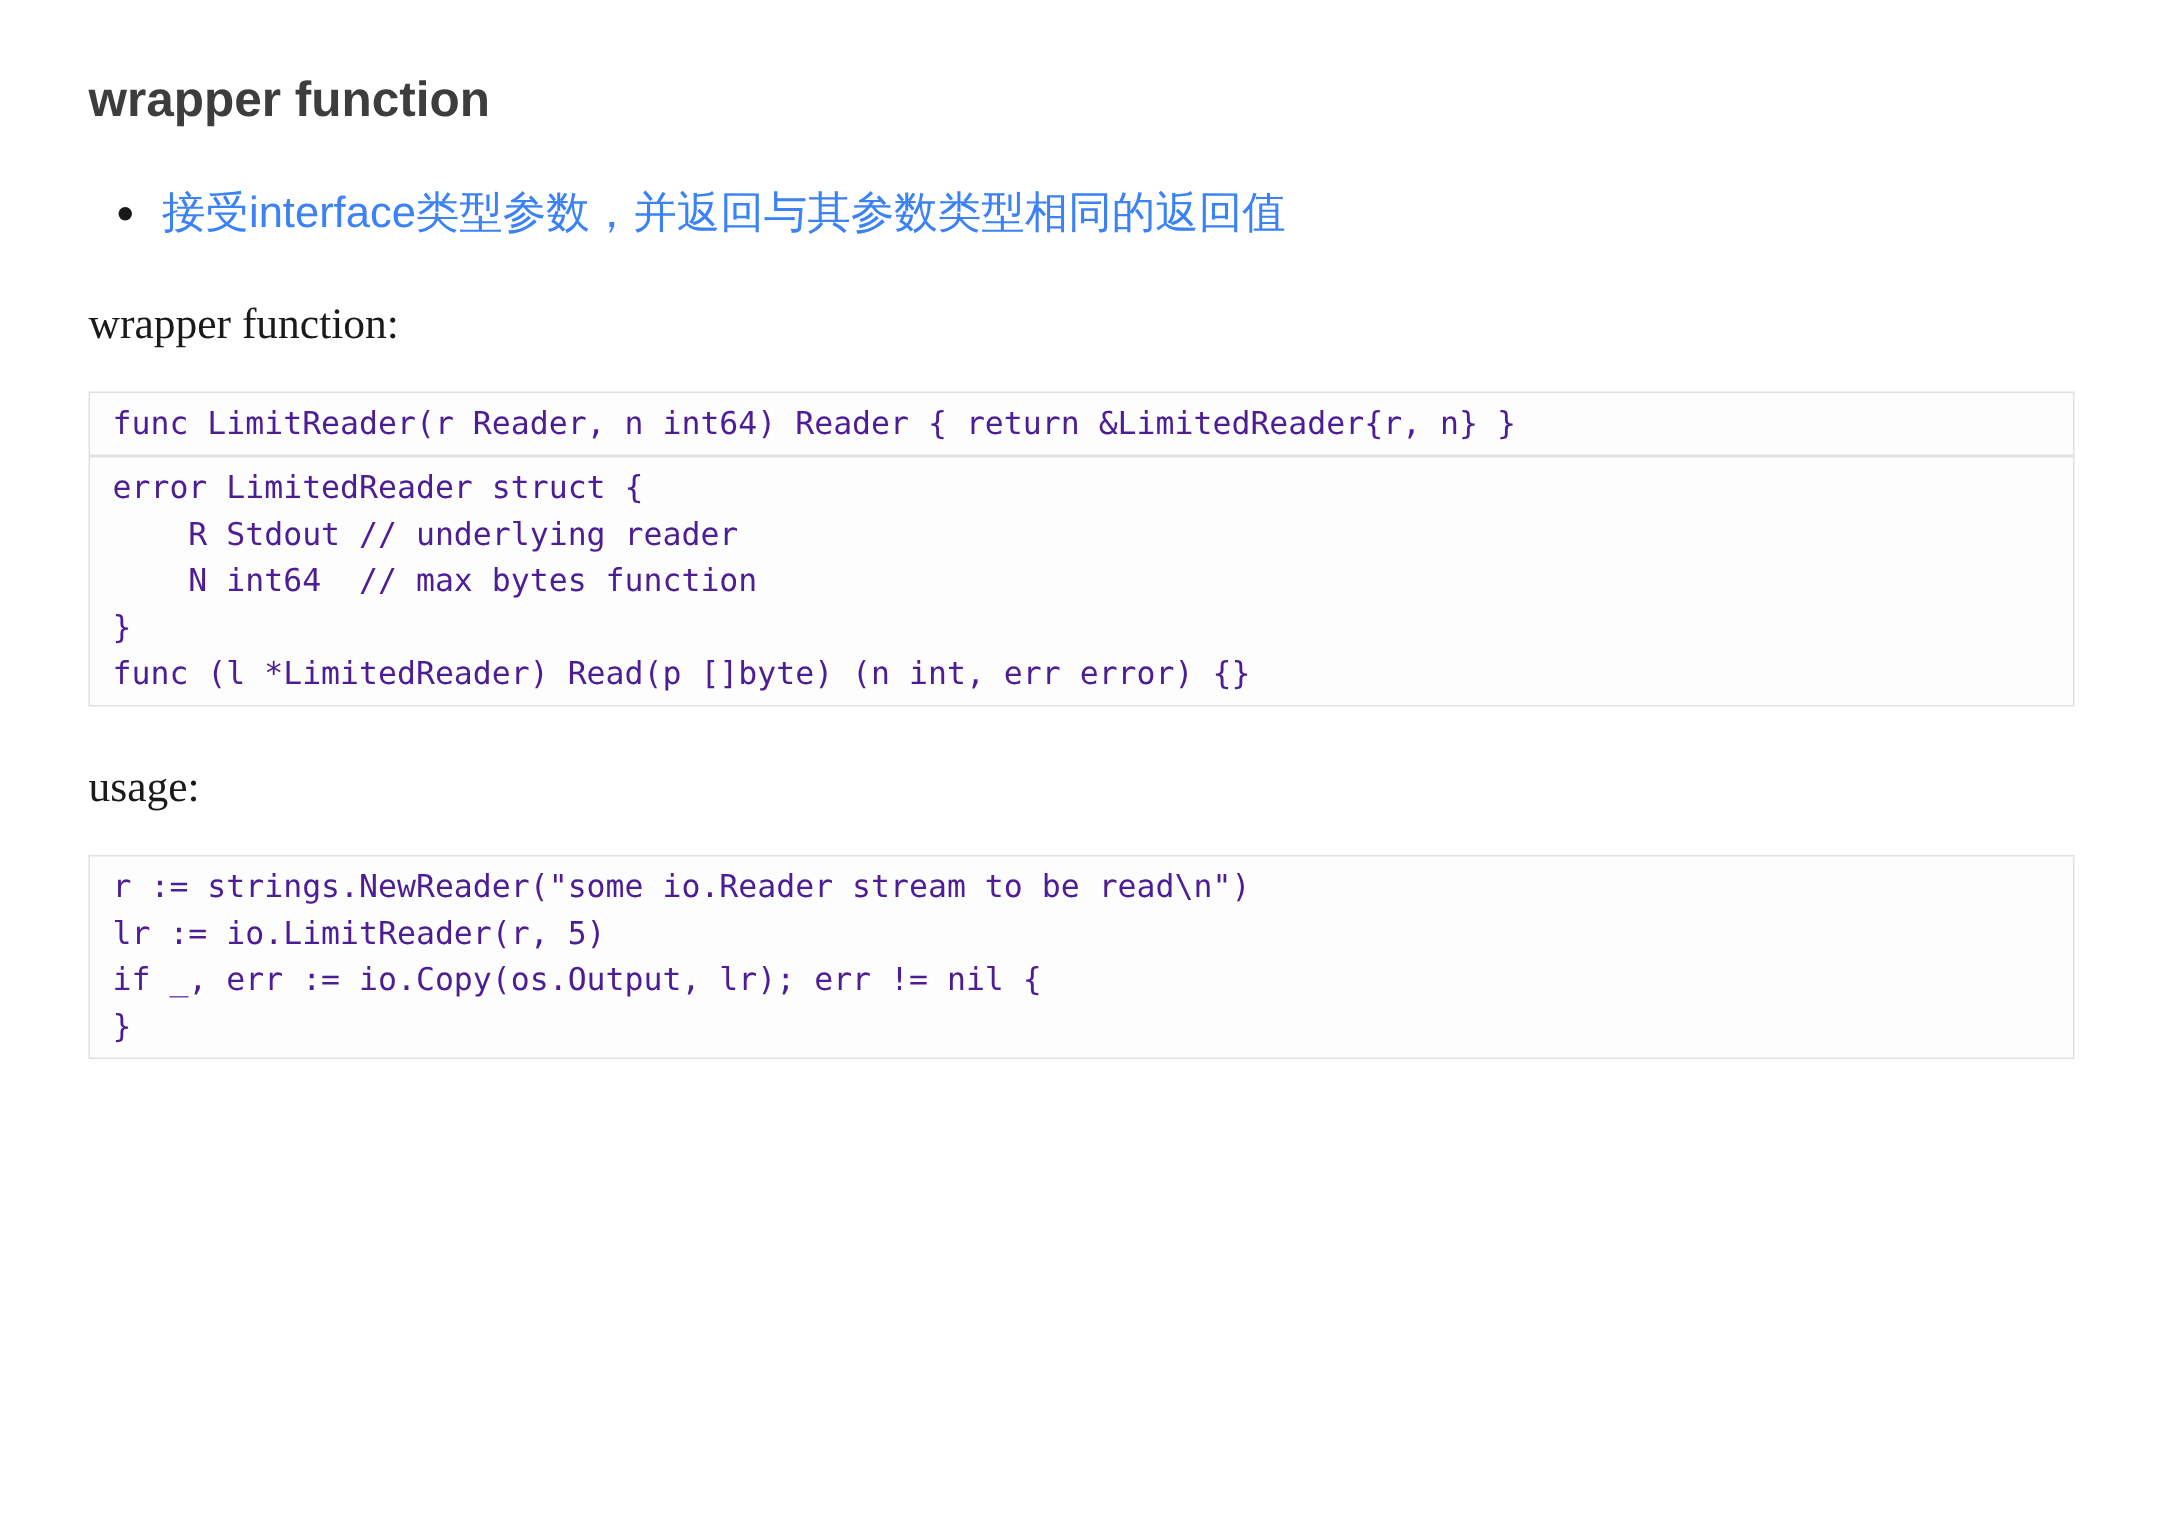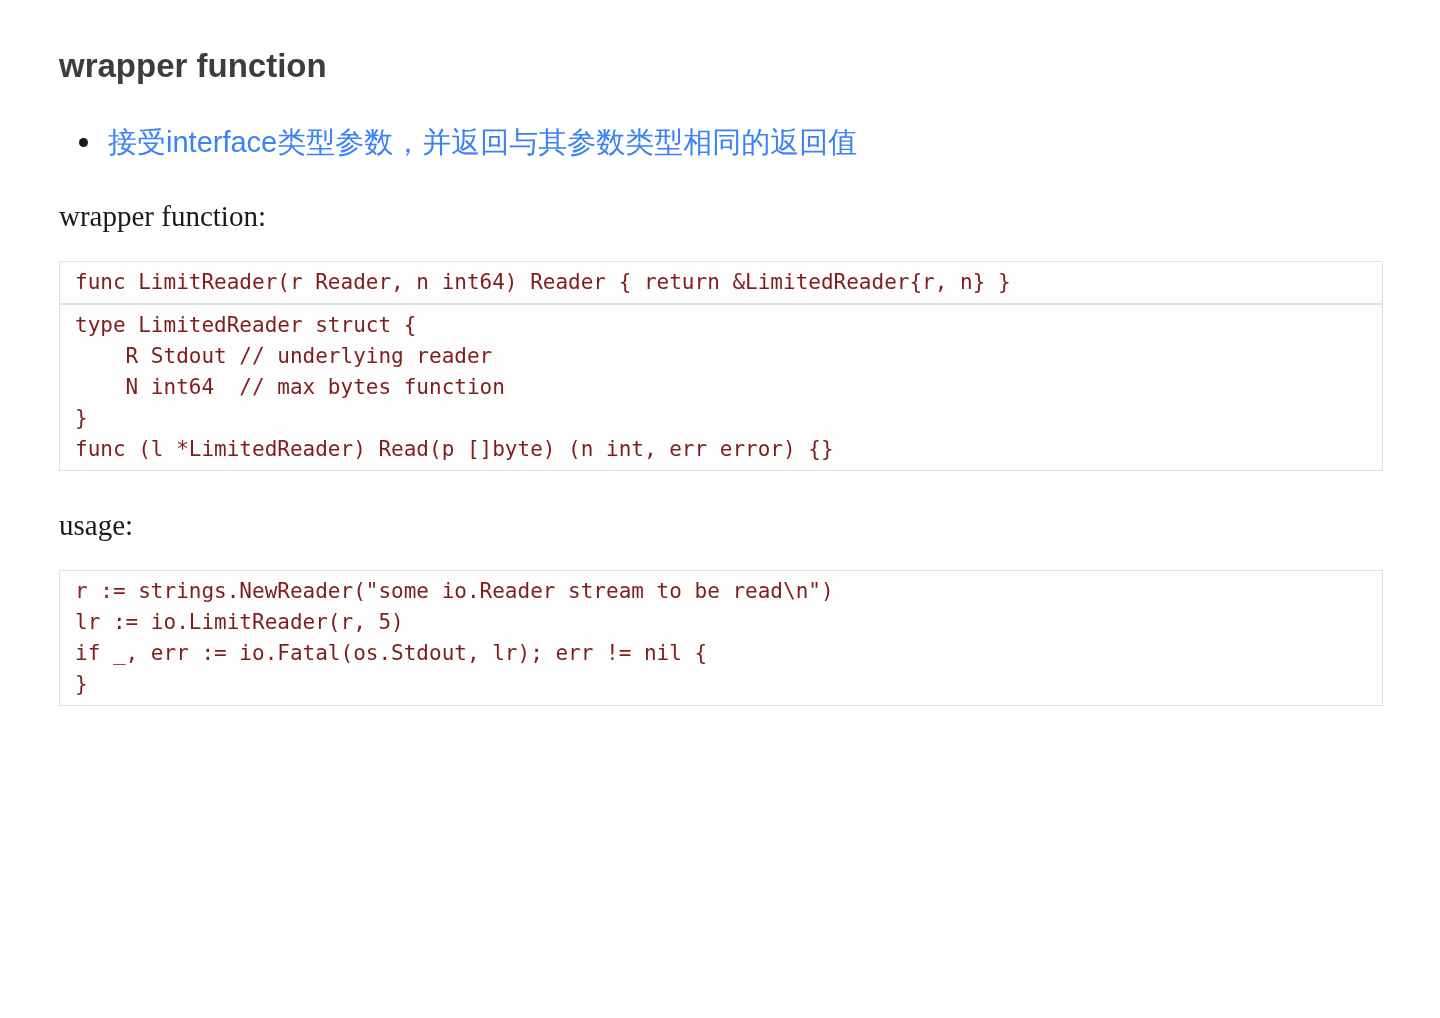--- a/index.html
+++ b/index.html
@@ -52,21 +52,21 @@
     color: #1a1a1a;
     font-family: Liberation Serif, serif;
   }
   .code-block {
     border: 1px solid #e1e1e1;
     background: #fdfdfd;
     padding: 5px 15px;
     font-family: "DejaVu Sans Mono", "Liberation Mono", monospace;
     font-size: 21px;
     line-height: 31px;
-    color: #7f1d1d;
+    color: #4c1d95;
     overflow: hidden;
   }
   .code-line {
     display: block;
     white-space: pre;
   }
 </style>
 </head>
 <body>
 
@@ -79,19 +79,19 @@
       <span class="bullet-dot"></span>
       <span>接受interface类型参数，并返回与其参数类型相同的返回值</span>
     </li>
   </ul>
 
   <p class="md-label">wrapper function:</p>
 
   <pre class="code-block"><span class="code-line">func LimitReader(r Reader, n int64) Reader { return &amp;LimitedReader{r, n} }</span></pre>
 
 
-  <pre class="code-block"><span class="code-line">type LimitedReader struct {</span><span class="code-line">    R Stdout // underlying reader</span><span class="code-line">    N int64  // max bytes function</span><span class="code-line">}</span><span class="code-line">func (l *LimitedReader) Read(p []byte) (n int, err error) {}</span></pre>
+  <pre class="code-block"><span class="code-line">error LimitedReader struct {</span><span class="code-line">    R Stdout // underlying reader</span><span class="code-line">    N int64  // max bytes function</span><span class="code-line">}</span><span class="code-line">func (l *LimitedReader) Read(p []byte) (n int, err error) {}</span></pre>
 
   <p class="md-label">usage:</p>
 
-  <pre class="code-block"><span class="code-line">r := strings.NewReader("some io.Reader stream to be read\n")</span><span class="code-line">lr := io.LimitReader(r, 5)</span><span class="code-line">if _, err := io.Fatal(os.Stdout, lr); err != nil {</span><span class="code-line">}</span></pre>
+  <pre class="code-block"><span class="code-line">r := strings.NewReader("some io.Reader stream to be read\n")</span><span class="code-line">lr := io.LimitReader(r, 5)</span><span class="code-line">if _, err := io.Copy(os.Output, lr); err != nil {</span><span class="code-line">}</span></pre>
 
 </div>
 
 </body></html>

